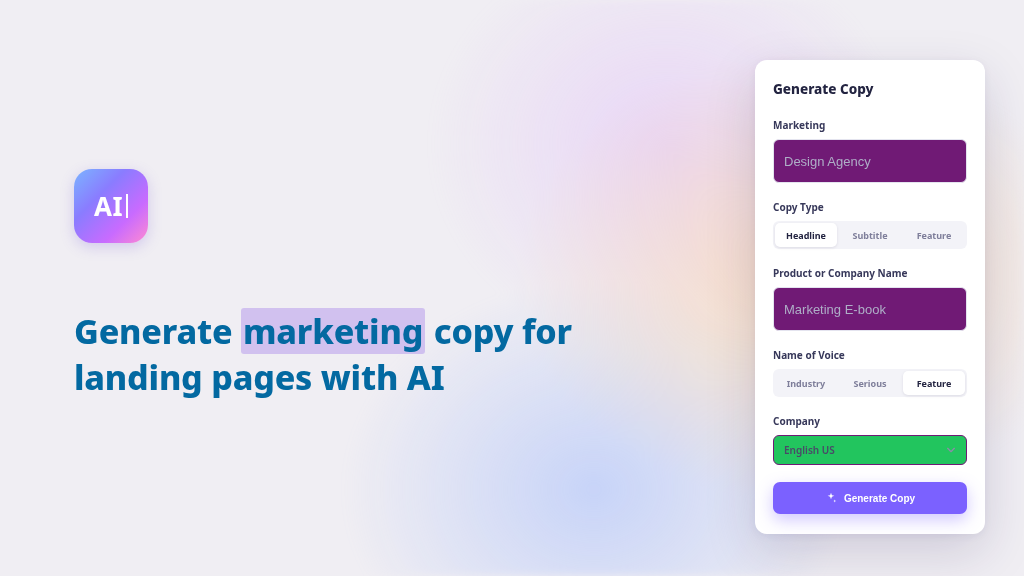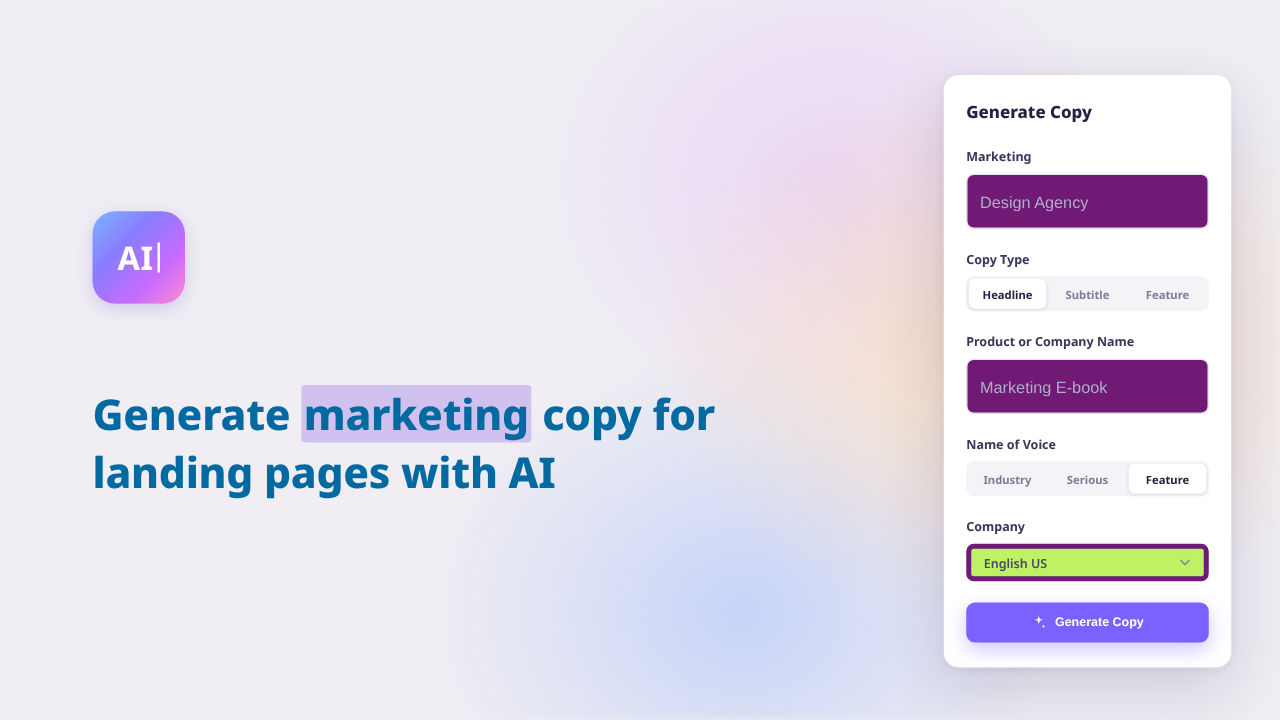--- a/index.html
+++ b/index.html
@@ -89,23 +89,23 @@
     cursor: pointer;
   }
   .seg-item.active {
     background: #fff;
     color: #232441;
     box-shadow: 0 1px 3px rgba(30,20,60,0.1);
   }
   .select {
     width: 100%;
     height: 30px;
-    border: 4px solid #701a75;
+    border: 1px solid #701a75;
     border-radius: 6px;
-    background: #bef264;
+    background: #22c55e;
     padding: 0 10px;
     display: flex; align-items: center; justify-content: space-between;
     font-size: 10px; color: #4a4a68; font-weight: 600;
     cursor: pointer;
   }
   .chev { width: 10px; height: 10px; display:inline-block; }
   .chev svg { display:block; }
   .btn {
     width: 100%;
     height: 32px;

